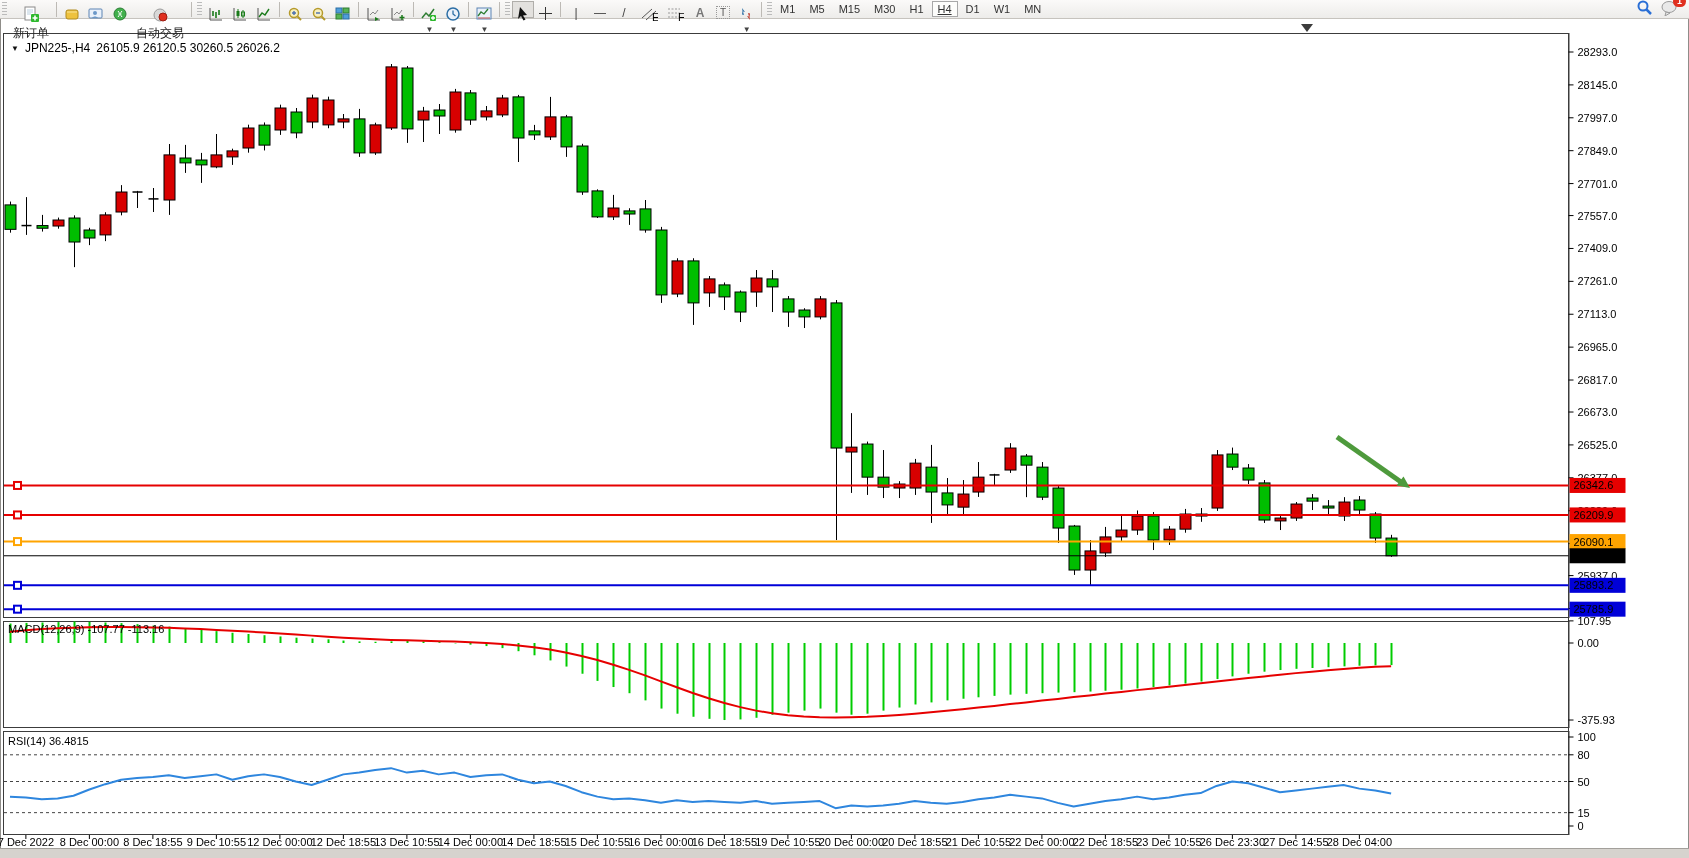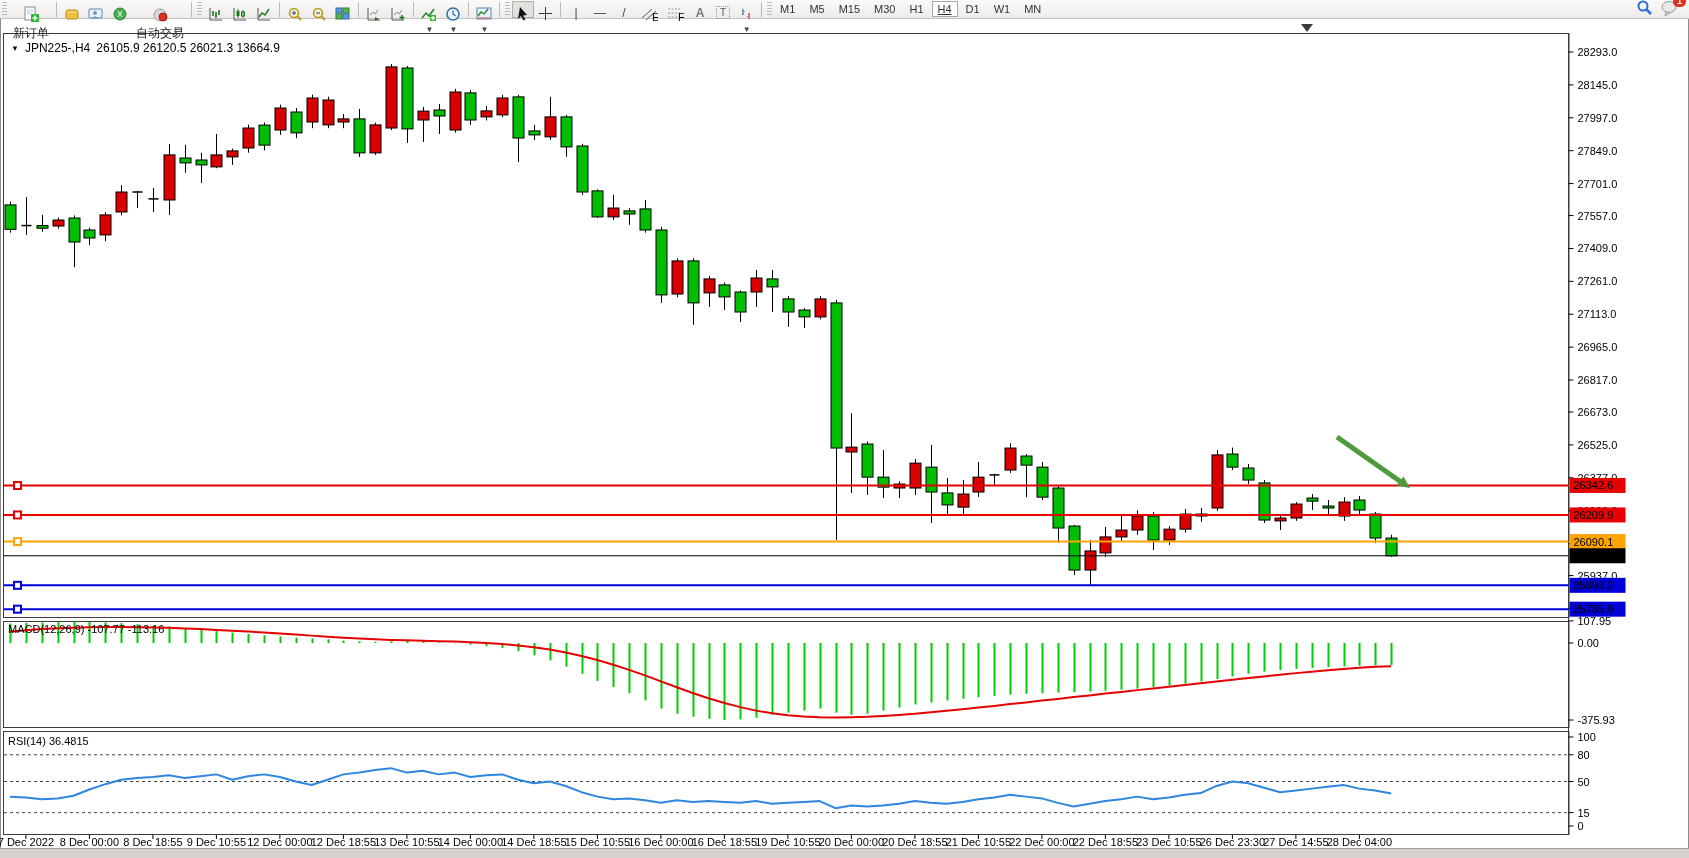--- a/index.html
+++ b/index.html
@@ -277,21 +277,21 @@
           </svg></span>
       <span class="badge">1</span>
     </span>
   </div>
 </div>
 
 <div class="chart-window">
   <div class="chart-header">
     <span class="dd">▼</span>
     <span>JPN225-,H4</span>
-    <span>26105.9 26120.5 26021.3 13664.9</span>
+    <span>26105.9 26120.5 30260.5 26026.2</span>
   </div>
 </div>
 
 <svg id="chart" xmlns="http://www.w3.org/2000/svg">
 
 <rect x="3.5" y="33.5" width="1565.5" height="584" fill="none" stroke="#3c3c3c"></rect>
     <rect x="3.5" y="621.5" width="1565.5" height="106" fill="none" stroke="#3c3c3c"></rect>
     <rect x="3.5" y="731.5" width="1565.5" height="103" fill="none" stroke="#3c3c3c"></rect>
     <line x1="1568.5" y1="33" x2="1568.5" y2="835" stroke="#3c3c3c"></line>
     <line x1="1568.5" y1="52" x2="1573.5" y2="52" stroke="#000"></line>

